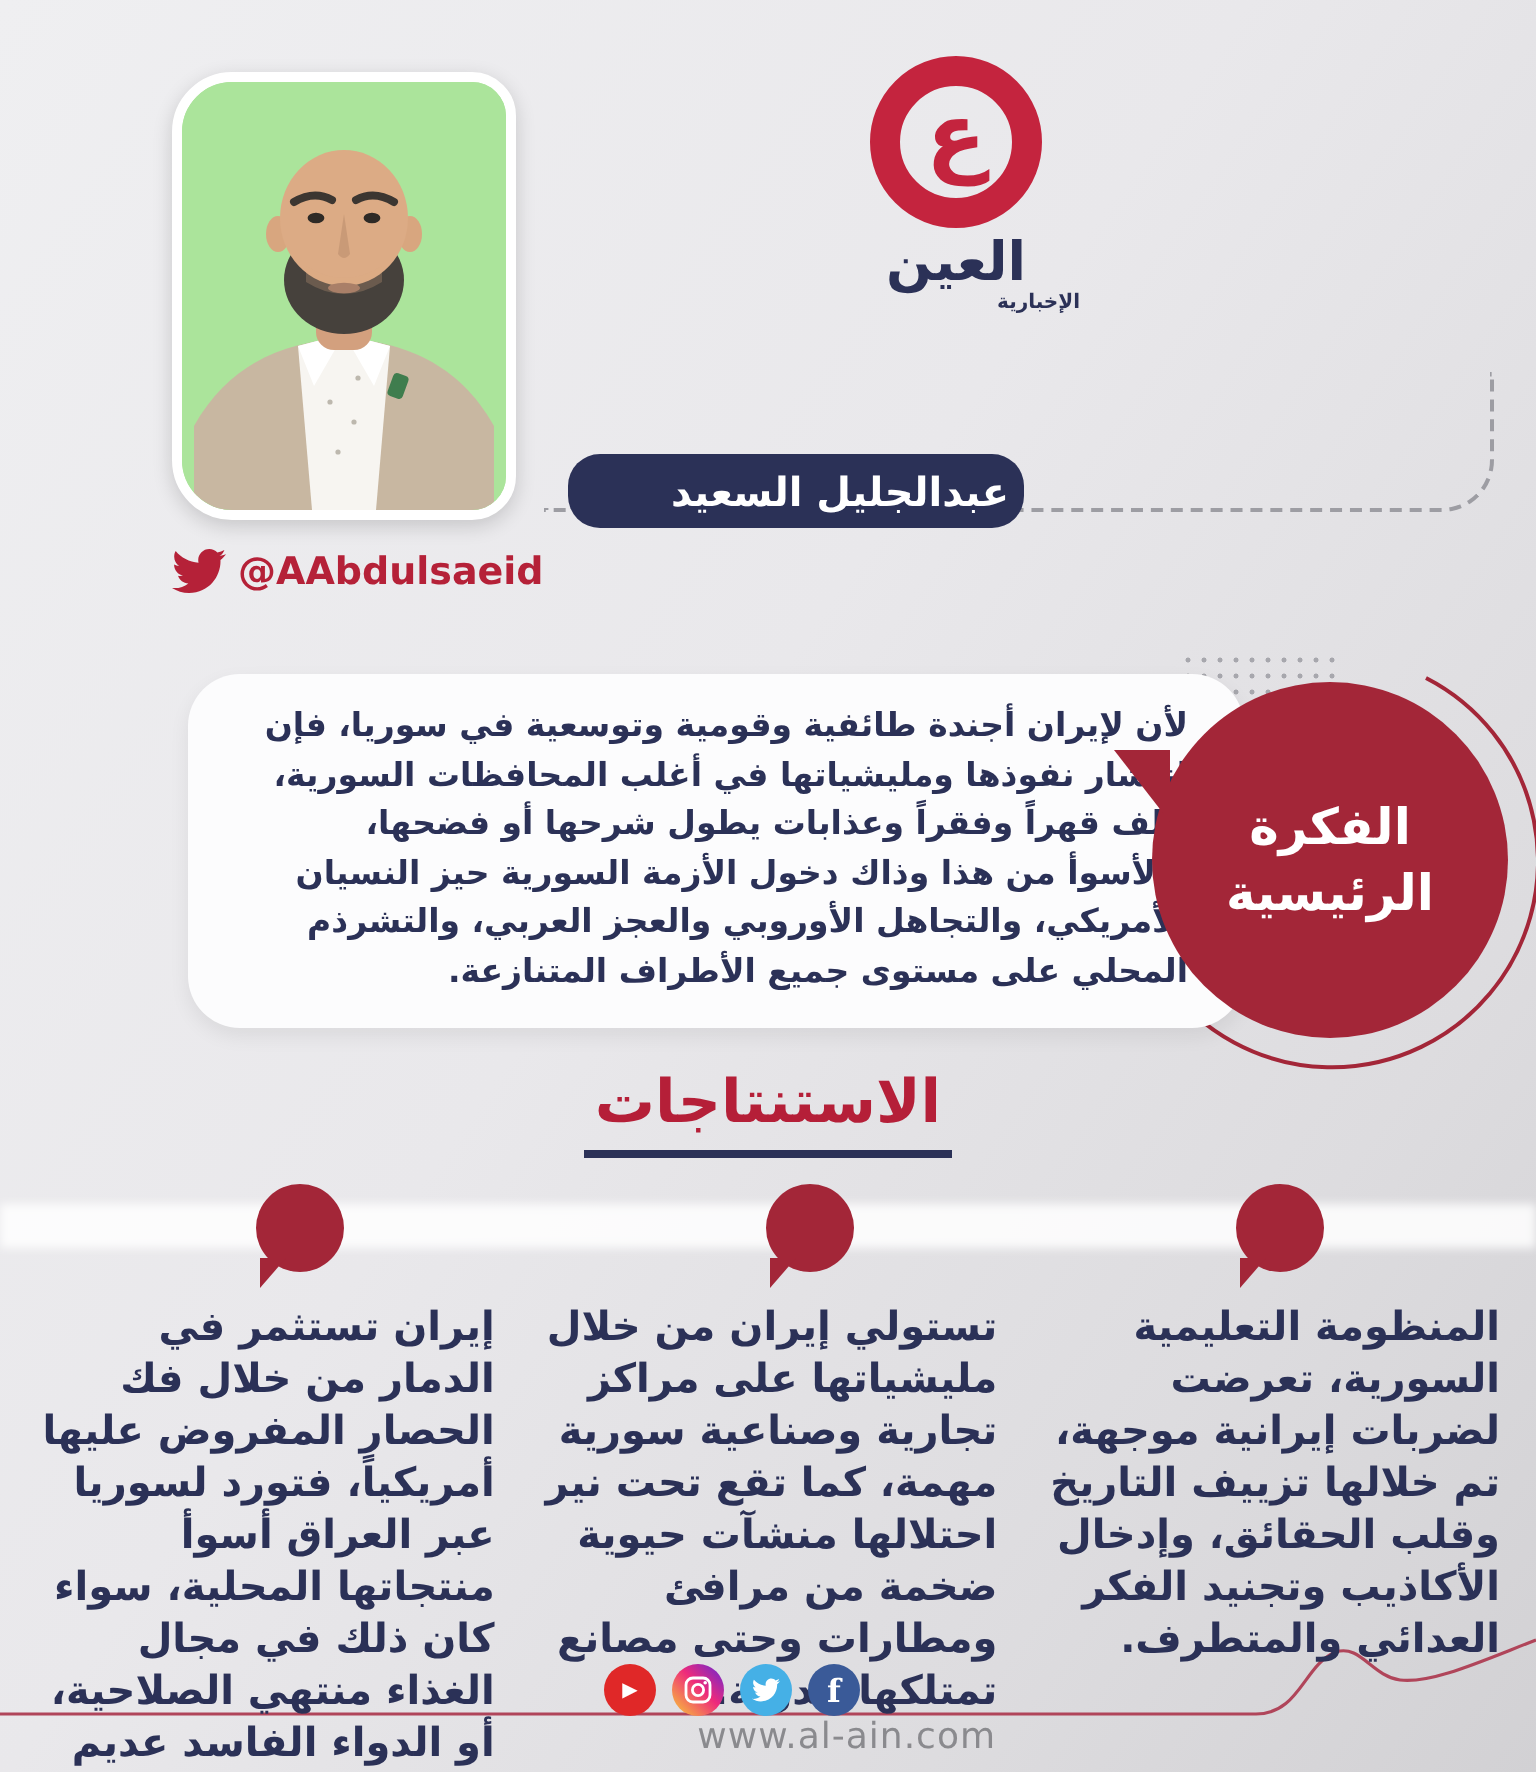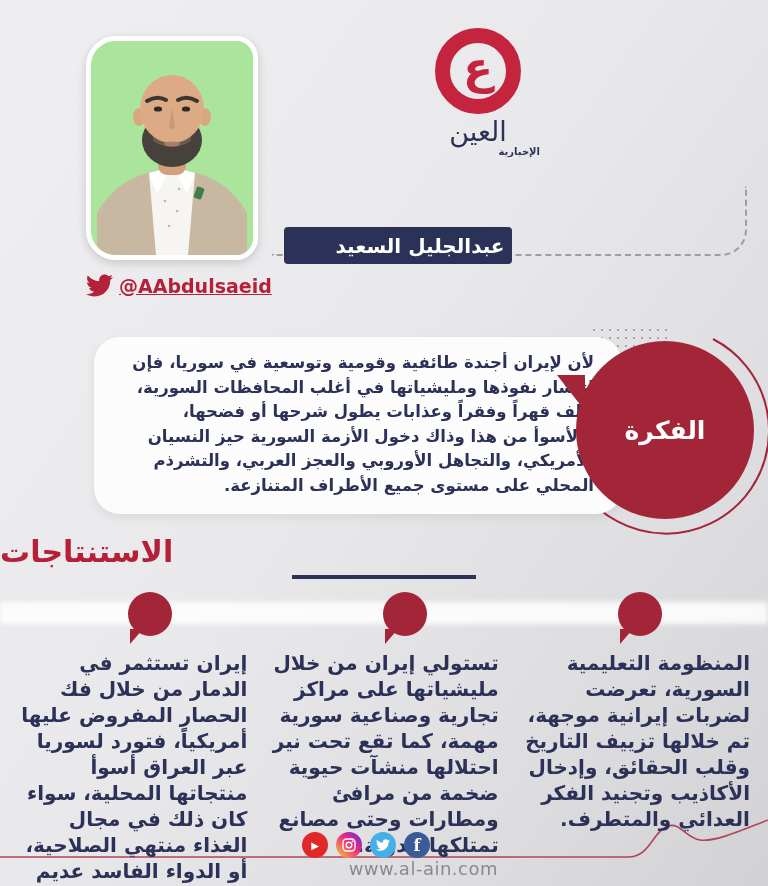--- a/index.html
+++ b/index.html
@@ -23,48 +23,48 @@
   
   .logo{ left:416px; top:28px; width:124px; text-align:center; }
   .logo-ring{
     width:86px; height:86px; margin:0 auto; border-radius:50%;
     border:15px solid #c4243e; position:relative;
   }
   .logo-glyph{
     position:absolute; left:50%; top:50%; transform:translate(-50%,-56%);
     color:#c4243e; font-size:44px; font-weight:bold; line-height:1;
   }
-  .logo-brand{ margin-top:4px; color:#2b3157; font-size:27px; font-weight:normal; line-height:1.05; }
+  .logo-brand{ margin-top:4px; color:#2b3157; font-size:27px; font-weight:bold; line-height:1.05; }
   .logo-sub{ color:#2b3157; font-size:10px; font-weight:bold;text-align:right; }
 
   
   .main-title{
     right:33px; top:142px; width:480px; text-align:right;
     color:#2b3157; font-size:35px; font-weight:bold; line-height:47px;
   }
 
   
   .dashed-bracket{
     left:272px; top:186px; width:475px; height:70px;
     border-right:2px dashed #9d9da3; border-bottom:2px dashed #9d9da3;
     border-bottom-right-radius:26px; z-index:1;
   }
 
   
   .author-badge{
     left:284px; top:227px; width:228px; height:37px; z-index:2;
-    background:#2b3157; border-radius:4px;
+    background:#2b3157; border-radius:16px;
     display:flex; align-items:center; justify-content:center;
     color:#ffffff; font-size:20px; font-weight:bold;padding-left:44px;
   }
 
   
   .twitter-row{ left:86px; top:272px; display:flex; align-items:center; gap:6px; z-index:2; }
   .twitter-row svg{ width:27px; height:27px; }
-  .twitter-handle{ color:#b52138; font-size:19px; font-weight:bold;text-decoration:underline; }
+  .twitter-handle{ color:#b52138; font-size:19px; font-weight:bold; }
 
   
   .dots{
     left:590px; top:326px; width:82px; height:46px; z-index:1;
     background-image:radial-gradient(#a7a7ad 1.1px, transparent 1.4px);
     background-size:8px 8px;
   }
   .idea-card{
     left:94px; top:337px; width:528px; height:177px; z-index:3;
     background:#fcfcfd; border-radius:26px;
@@ -80,21 +80,21 @@
     display:flex; flex-direction:column; align-items:center; justify-content:center;
     color:#ffffff; font-size:25px; font-weight:bold; line-height:33px;
     text-align:center;
   }
   .idea-circle .tail{
     position:absolute; left:-19px; top:34px; width:0; height:0;
     border-right:28px solid #a32638; border-bottom:36px solid transparent;
   }
 
   
-  .concl-header{ left:0; top:534px; width:768px; text-align:left; }
+  .concl-header{ left:0; top:534px; width:768px; text-align:center; }
   .concl-title{ color:#b51f38; font-size:30px; font-weight:bold; }
   .concl-underline{ width:184px; height:4px; background:#2b3157; margin:6px auto 0; }
 
   .stripe{
     left:0; top:602px; width:768px; height:22px; z-index:1;
     background:rgba(255,255,255,.85); filter:blur(2.5px);
   }
   .bubble{
     width:44px; height:44px; background:#a32638; border-radius:50%; z-index:2;
     position:absolute; top:592px;
@@ -186,20 +186,21 @@
 
   <div class="abs dots"></div>
   <svg class="abs idea-arc" viewBox="0 0 212 212">
     <path d="M154 15 A103 103 0 1 1 25 169" fill="none" stroke="#a32638" stroke-width="2"></path>
     <polygon points="16,172 34,162 30,181" fill="#a32638"></polygon>
   </svg>
   <div class="abs idea-card rtl">لأن لإيران أجندة طائفية وقومية وتوسعية في سوريا، فإن انتشار نفوذها ومليشياتها في أغلب المحافظات السورية، خلف قهراً وفقراً وعذابات يطول شرحها أو فضحها، والأسوأ من هذا وذاك دخول الأزمة السورية حيز النسيان الأمريكي، والتجاهل الأوروبي والعجز العربي، والتشرذم المحلي على مستوى جميع الأطراف المتنازعة.</div>
   <div class="abs idea-circle">
     <div class="tail"></div>
     <div>الفكرة</div>
+    <div>الرئيسية</div>
   </div>
 
   <div class="abs concl-header">
     <div class="concl-title rtl">الاستنتاجات</div>
     <div class="concl-underline"></div>
   </div>
 
   <div class="abs stripe"></div>
   <div class="bubble b1">
       <div class="tail"></div>

